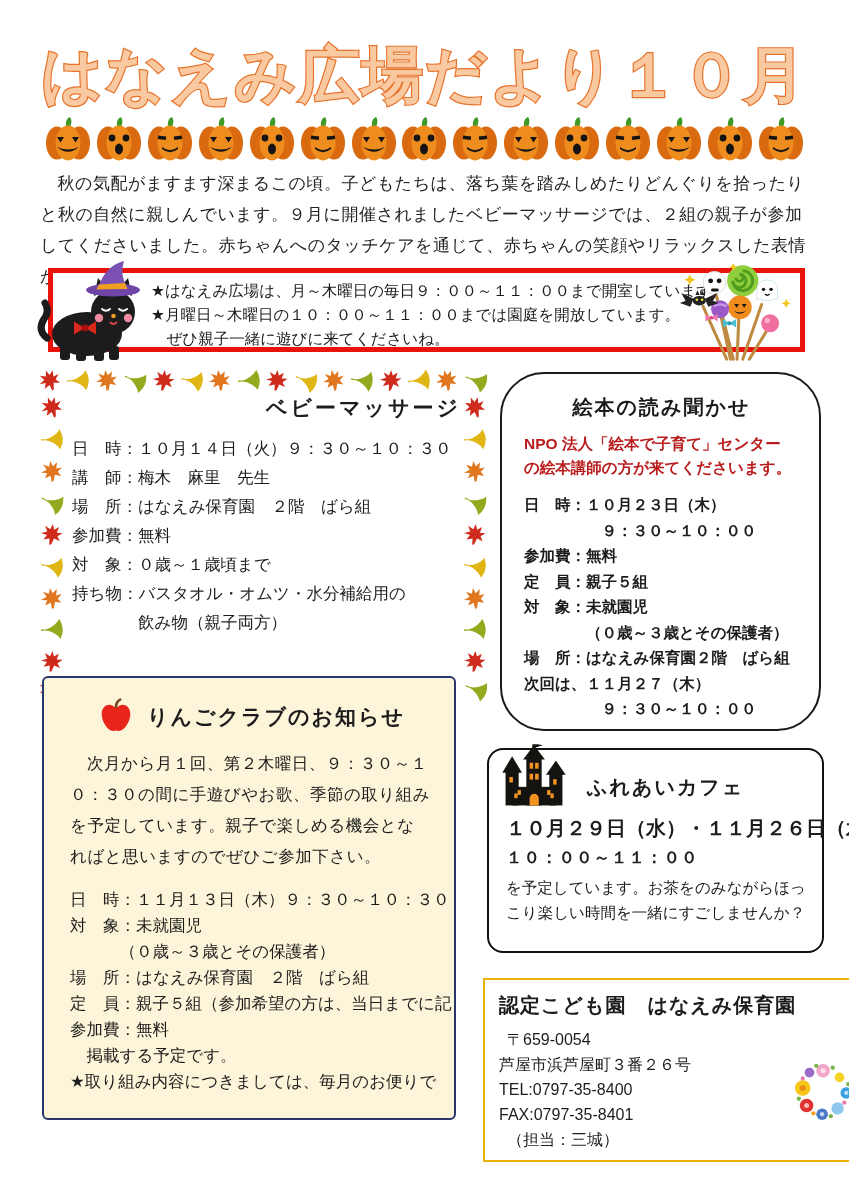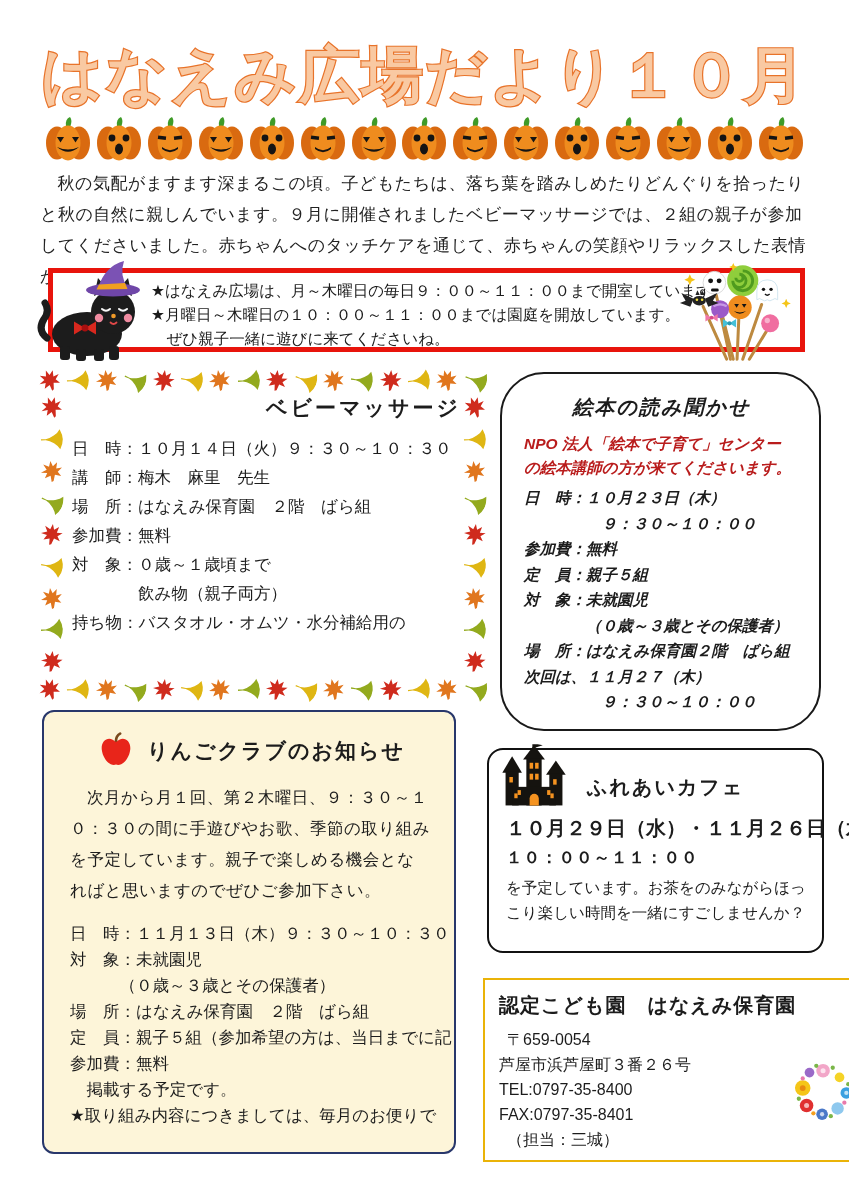--- a/index.html
+++ b/index.html
@@ -36,30 +36,30 @@
     flex-direction:column;justify-content:space-between;align-items:center;}
   .leaf-left{left:1px;} .leaf-right{right:1px;}
   .leaf{width:23px;height:23px;flex:none;}
   .massage-content{position:absolute;left:34px;right:26px;top:26px;bottom:26px;}
   .box-title{font-size:21px;font-weight:bold;letter-spacing:3px;text-align:right;margin-top:0;}
   .massage-lines{margin-top:12px;}
   .massage-lines .line{font-size:16.5px;line-height:29px;white-space:nowrap;}
 
   
   .ehon-box{position:absolute;left:500px;top:372px;width:321px;height:359px;border:2.5px solid #1a1a1a;
-    border-radius:44px;box-sizing:border-box;padding:16px 20px 0 22px;background:#fff;font-style:italic;}
+    border-radius:44px;box-sizing:border-box;padding:16px 20px 0 22px;background:#fff;}
   .ehon-title{font-size:20px;font-weight:bold;letter-spacing:2px;text-align:center;margin-top:4px;}
   .ehon-highlight{margin-top:11px;color:#b91c1c;font-weight:bold;}
   .ehon-highlight .line{font-size:15.5px;line-height:24px;white-space:nowrap;}
-  .ehon-lines{margin-top:5px;}
+  .ehon-lines{margin-top:12px;}
   .ehon-lines .line{font-size:15.5px;line-height:25.5px;font-weight:600;white-space:nowrap;}
 
   
-  .ringo-box{position:absolute;left:42px;top:710px;width:414px;height:444px;background:#fdf5d9;
-    border:2px solid #28376b;border-radius:12px;box-sizing:border-box;padding:18px 22px 0 26px;}
+  .ringo-box{position:absolute;left:42px;top:676px;width:414px;height:444px;background:#fdf5d9;
+    border:2px solid #28376b;border-radius:6px;box-sizing:border-box;padding:18px 22px 0 26px;}
   .ringo-title-row{display:flex;align-items:center;justify-content:center;gap:12px;margin-top:2px;}
   .apple-icon{width:38px;height:38px;flex:none;}
   .ringo-title{font-size:21px;font-weight:bold;letter-spacing:2px;}
   .ringo-intro{margin-top:12px;font-size:16.5px;line-height:31px;letter-spacing:0.5px;}
   .ringo-lines{margin-top:14px;}
   .ringo-lines .line{font-size:16.5px;line-height:26px;white-space:nowrap;}
 
   
   .cafe-box{position:absolute;left:487px;top:748px;width:337px;height:205px;border:2.5px solid #111;
     border-radius:16px;box-sizing:border-box;background:#fff;}
@@ -478,22 +478,22 @@
         </svg>
       </div>
     <div class="massage-content">
       <div class="box-title">ベビーマッサージ</div>
       <div class="massage-lines">
         <div class="line">日　時：１０月１４日（火）９：３０～１０：３０</div>
         <div class="line">講　師：梅木　麻里　先生</div>
         <div class="line">場　所：はなえみ保育園　２階　ばら組</div>
         <div class="line">参加費：無料</div>
         <div class="line">対　象：０歳～１歳頃まで</div>
+        <div class="line">持ち物：バスタオル・オムツ・水分補給用の</div>
         <div class="line">　　　　飲み物（親子両方）</div>
-        <div class="line">持ち物：バスタオル・オムツ・水分補給用の</div>
       </div>
     </div>
   </div>
 
   <div class="ehon-box">
     <div class="ehon-title">絵本の読み聞かせ</div>
     <div class="ehon-highlight">
       <div class="line">NPO 法人「絵本で子育て」センター</div>
       <div class="line">の絵本講師の方が来てくださいます。</div>
     </div>

